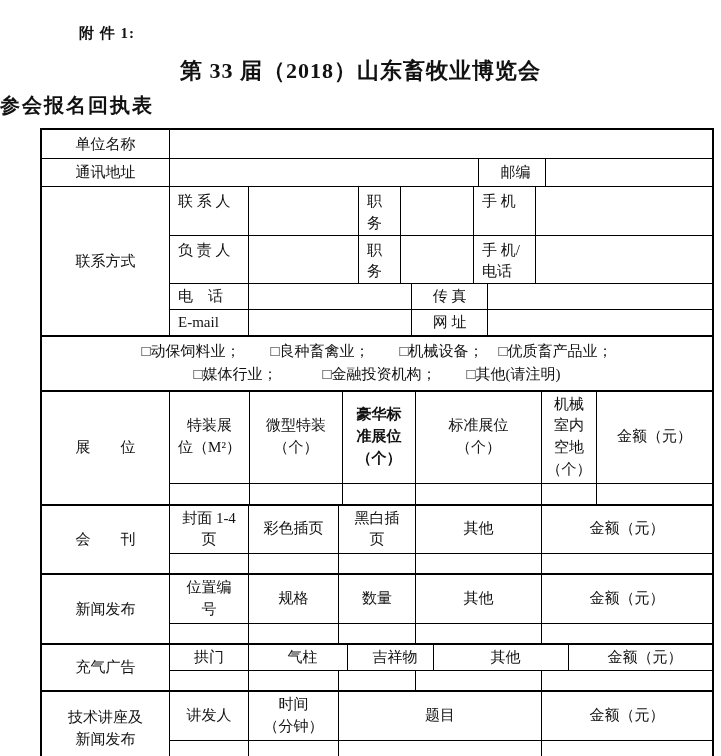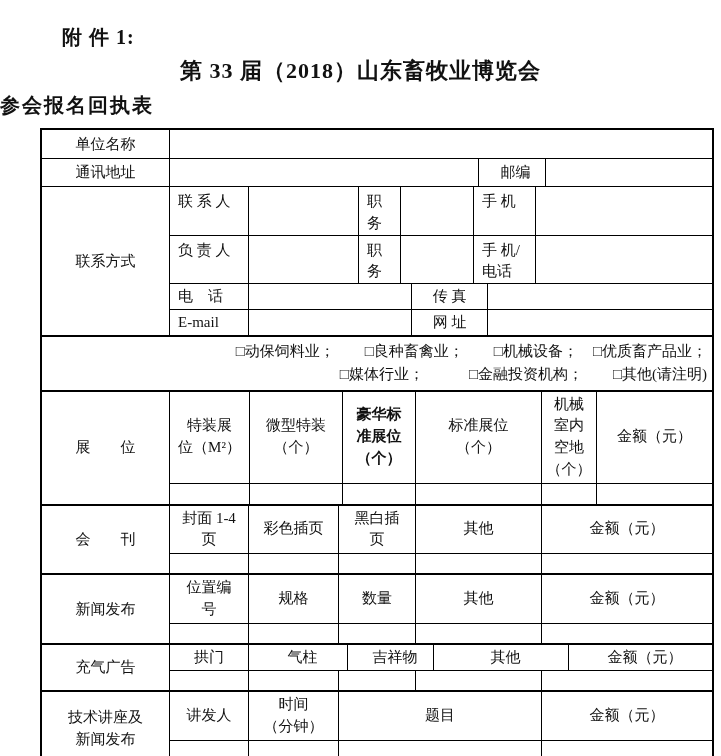--- a/index.html
+++ b/index.html
@@ -4,22 +4,22 @@
 <style>
   * { box-sizing: border-box; }
   html,body { margin:0; padding:0; }
   body {
     width:721px; height:756px; background:#ffffff; color:#111;
     font-family:"Liberation Serif","DejaVu Serif",serif;
   }
   .page { position:relative; width:721px; height:756px; overflow:hidden; }
 
   .attachment {
-    position:absolute; left:62px; top:24px;
-    font-size:20px; font-weight:bold; letter-spacing:1px;
+    position:absolute; left:79px; top:24px;
+    font-size:15px; font-weight:bold; letter-spacing:1px;
   }
   .title {
     position:absolute; top:56px; left:0; width:100%;
     text-align:center; font-size:22px; font-weight:bold; letter-spacing:1px;
   }
   .subtitle {
     position:absolute; top:92px; left:0; width:100%;
     text-align:left; font-size:20px; font-weight:bold; letter-spacing:2px;
   }
 
@@ -46,21 +46,21 @@
     white-space:pre-line; line-height:1.45; min-width:0;
   }
   .row .cell:last-child, .sec > .cell:last-child { border-right:none; }
 
   .hd   { justify-content:center; text-align:center; padding:2px 1px; }
   .lbl  { justify-content:center; text-align:right; }
   .lblL { justify-content:flex-start; padding-left:8px; }
   .topA .cell { align-items:flex-start; padding-top:4px; }
 
   .checks {
-    flex-direction:column; align-items:flex-end; justify-content:center;
+    flex-direction:column; align-items:center; justify-content:center;
     padding:3px 5px; line-height:1.55;
   }
 
   .flex1 { flex:1 1 auto; }
   .cw302 { flex:0 0 302px; } .cw60 { flex:0 0 60px; }
   .cw79  { flex:0 0 79px; }  .cw110{ flex:0 0 110px; }
   .cw42  { flex:0 0 42px; }  .cw73 { flex:0 0 73px;font-weight:bold; }
   .cw62  { flex:0 0 62px; }  .cw163{ flex:0 0 163px; }
   .cw76  { flex:0 0 76px; }  .cw80 { flex:0 0 80px; }
   .cw93  { flex:0 0 93px; }  .cw126{ flex:0 0 126px; }

